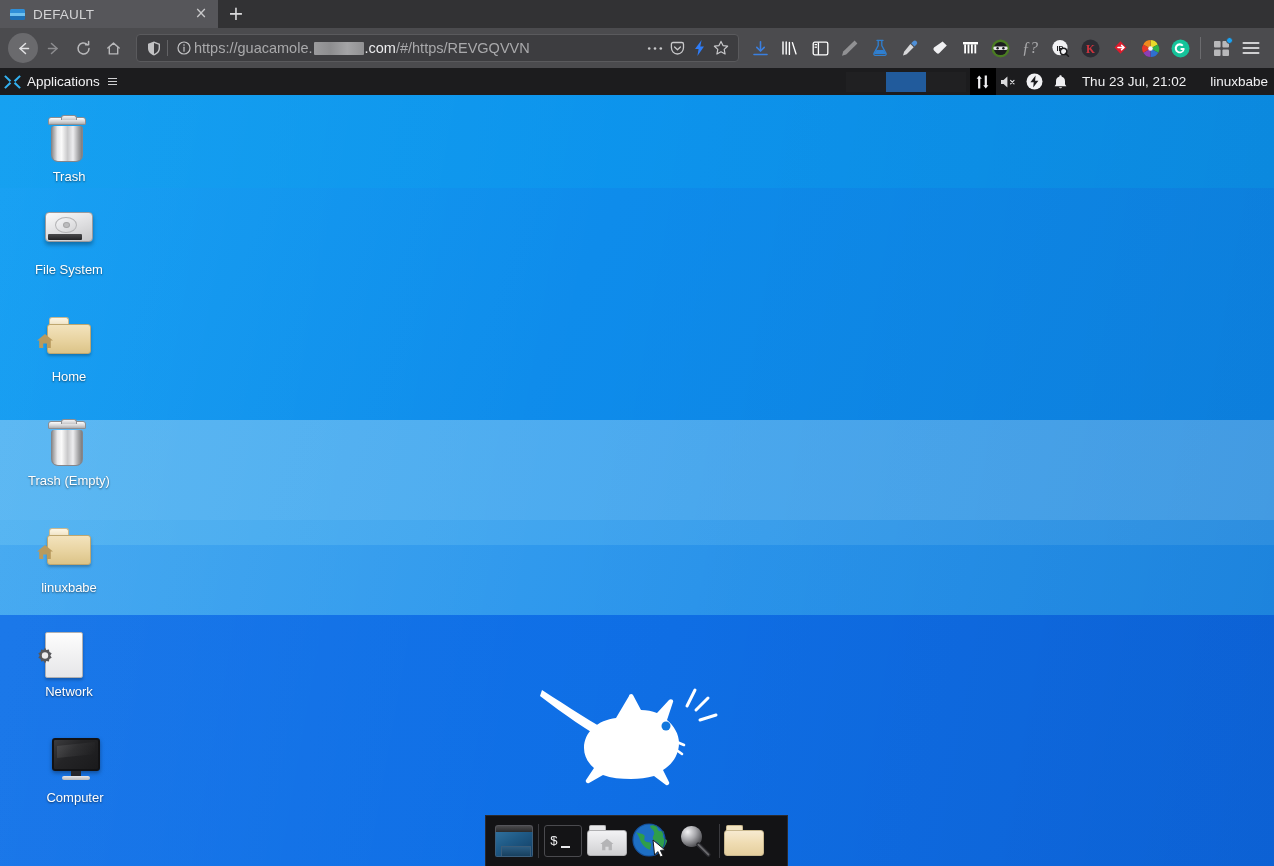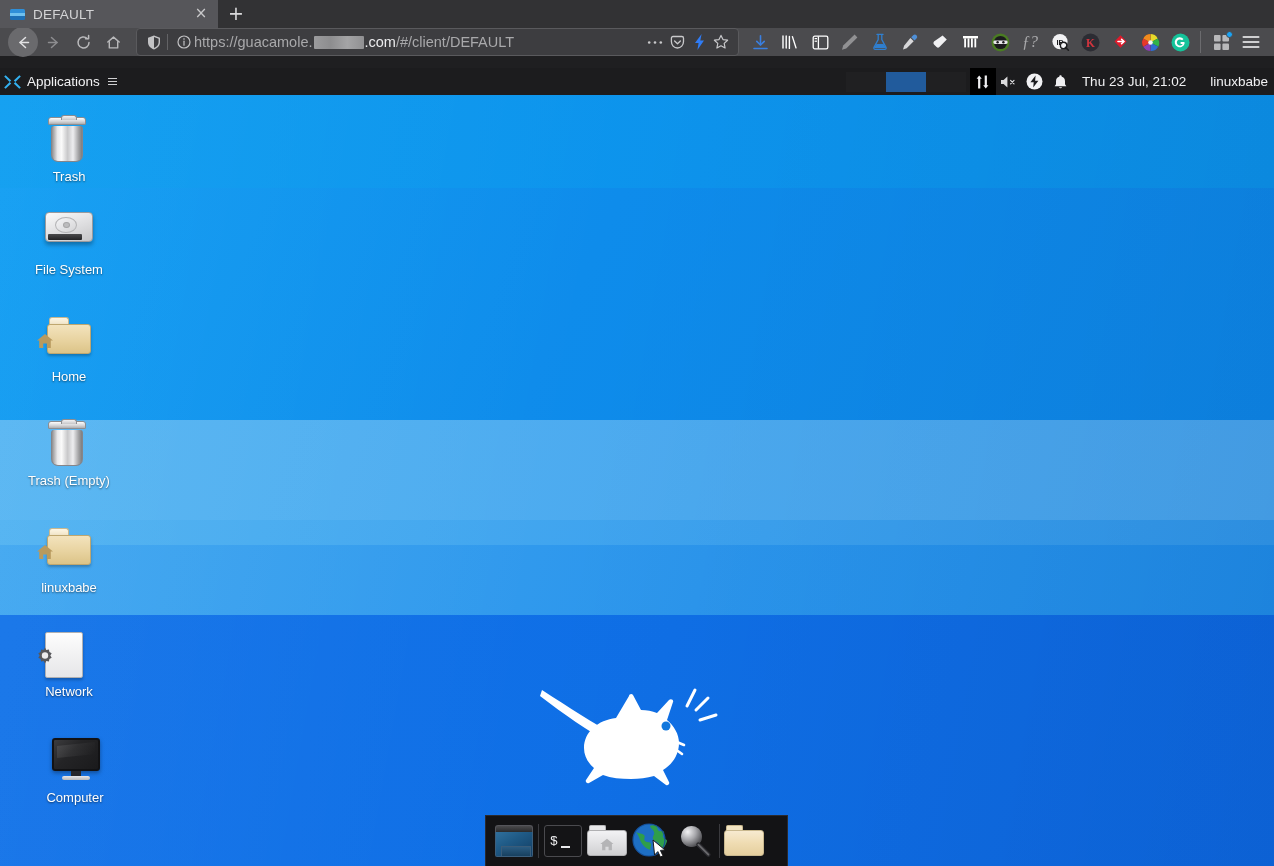--- a/index.html
+++ b/index.html
@@ -47,21 +47,21 @@
     font-family:"DejaVu Sans", sans-serif;
   }
   .newtab {
     width:36px; height:28px;
     color:#d9d9db; font-size:19px; line-height:26px; text-align:center;
     font-family:"DejaVu Sans", sans-serif;
     background:#323234;
   }
 
   .navbar {
-    height:28px; background:#4b4b4e;
+    height:40px; background:#4b4b4e;
     display:flex; align-items:center; gap:0;
     padding:0 8px;
   }
   .navbtn {
     width:30px; height:30px; flex:0 0 auto;
     display:flex; align-items:center; justify-content:center;
     color:#b9b9bb;
   }
   .navbtn.back {
     background:#6a6a6d; border-radius:50%;
@@ -418,21 +418,21 @@
           <circle cx="7" cy="7" r="6"></circle>
           <path d="M7 6.2v4" stroke-linecap="round"></path>
           <circle cx="7" cy="4" r=".8" fill="currentColor" stroke="none"></circle>
         </svg>
       </span>
       <span class="url">
         <span class="dim">https://</span>
           <span class="dim">guacamole.</span>
           <span class="redacted"></span>
           <span class="strong">.com</span>
-          <span class="dim">/#/client/DEFAULT</span>
+          <span class="dim">/#/https/REVGQVVN</span>
       </span>
       <span class="urlicon">
         <svg width="16" height="5" viewBox="0 0 16 5" fill="currentColor">
           <circle cx="2.2" cy="2.5" r="1.3"></circle>
             <circle cx="8" cy="2.5" r="1.3"></circle>
             <circle cx="13.8" cy="2.5" r="1.3"></circle>
         </svg>
       </span>
       <span class="urlicon">
         <svg width="15" height="15" viewBox="0 0 15 15" fill="none" stroke="currentColor" stroke-width="1.3">

